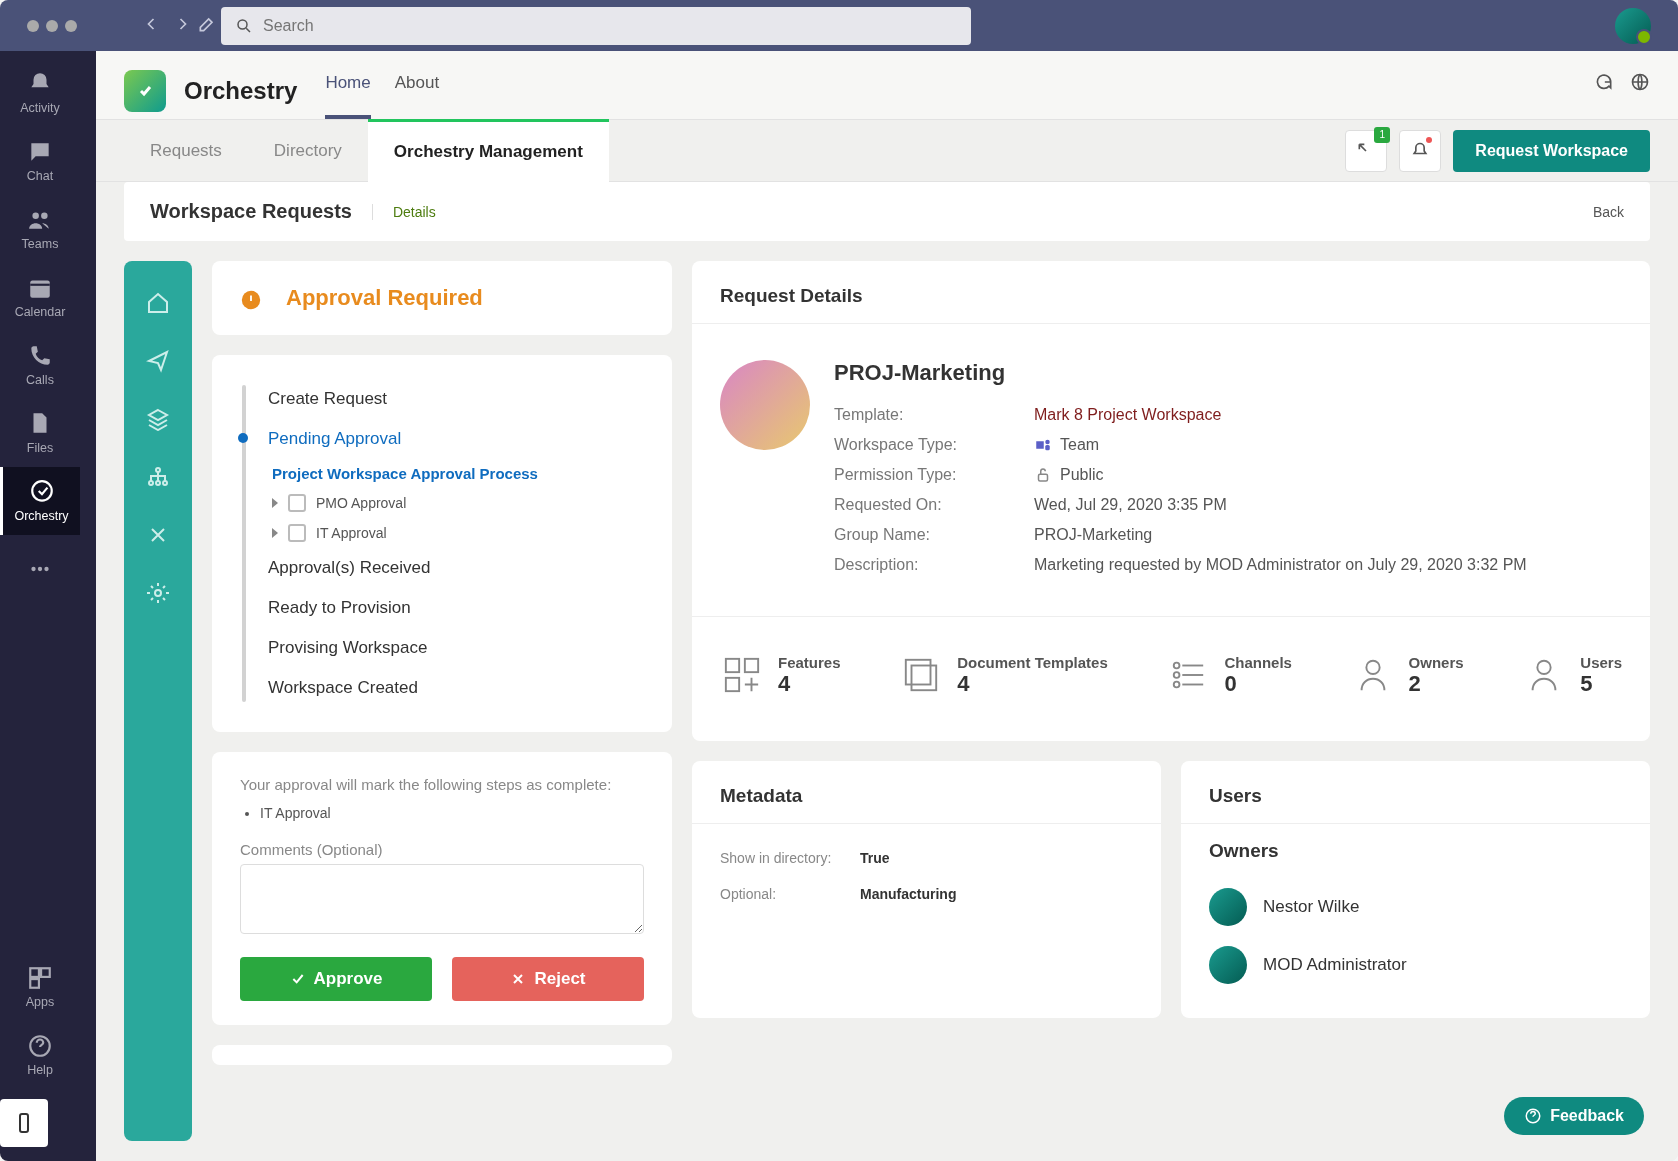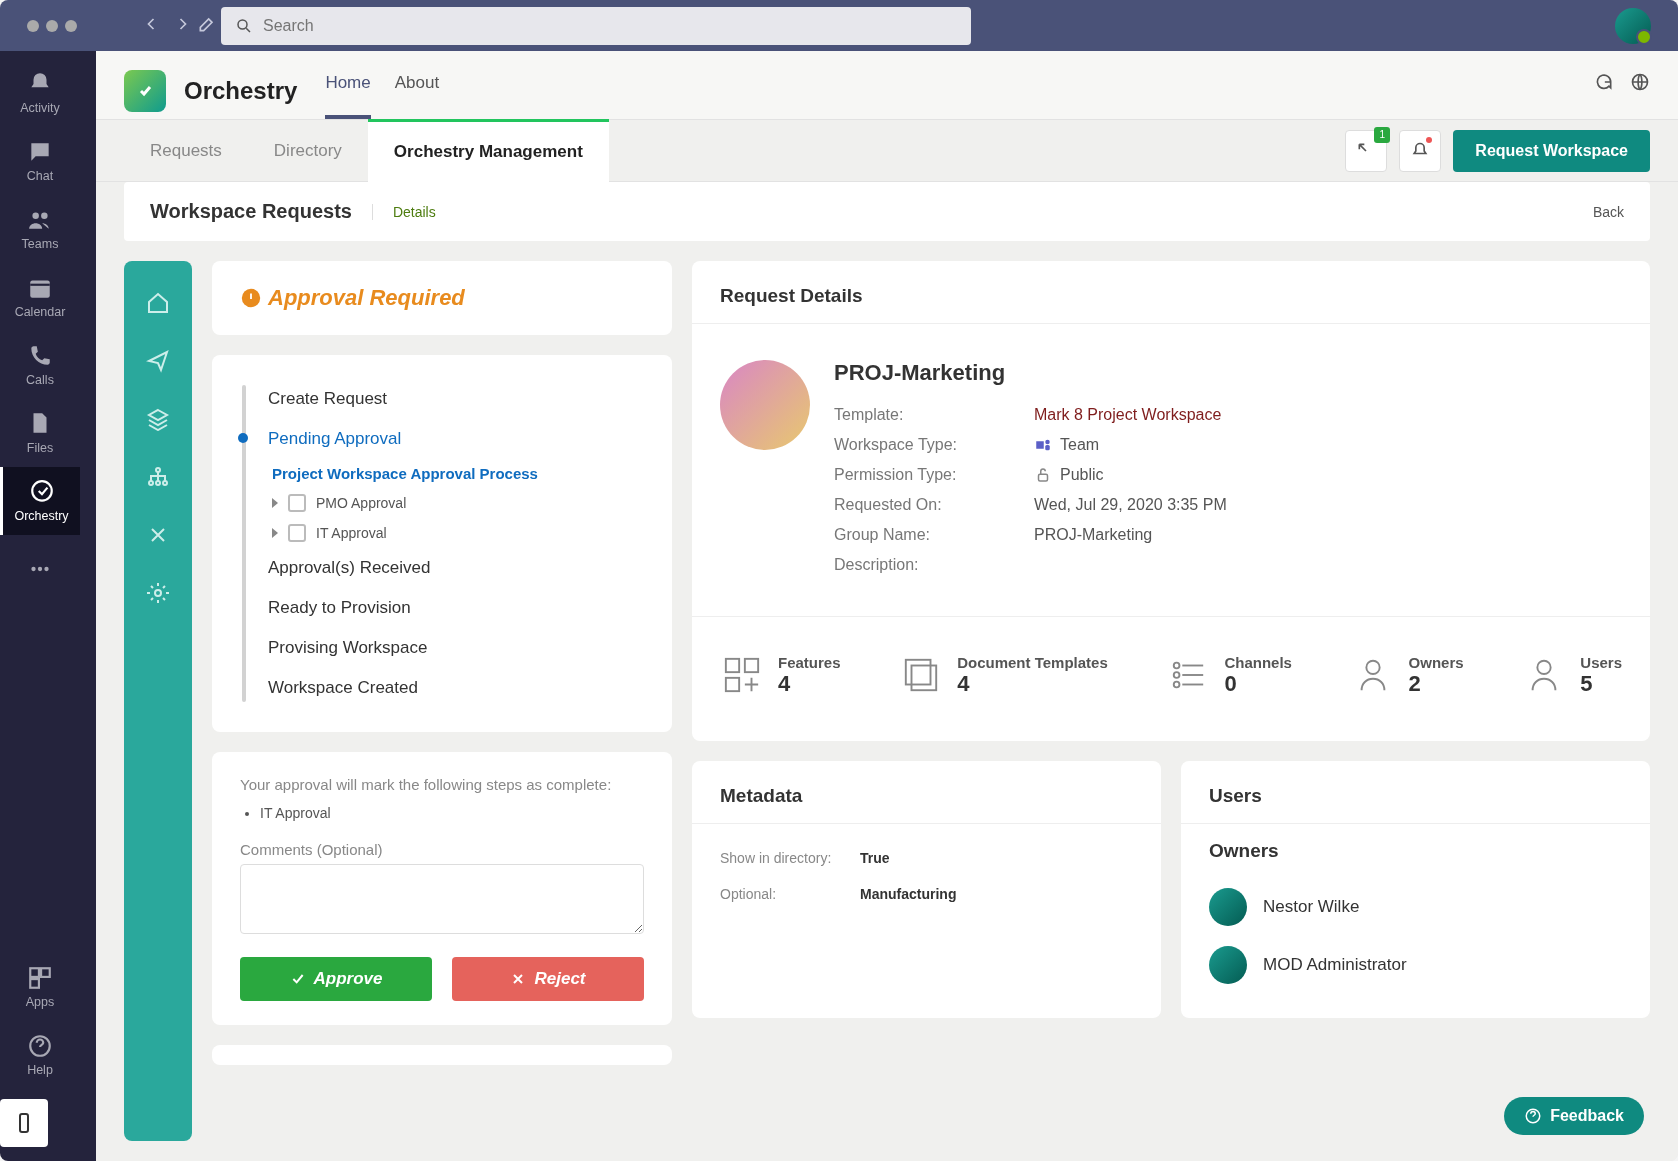--- a/index.html
+++ b/index.html
@@ -61,42 +61,42 @@
 .side-nav-item { width: 28px; height: 28px; display: flex; align-items: center; justify-content: center; cursor: pointer; }
 .side-nav-item svg { width: 24px; height: 24px; fill: #cdeeea; }
 
 .left-col { width: 460px; display: flex; flex-direction: column; gap: 20px; }
 .right-col { flex: 1; display: flex; flex-direction: column; gap: 20px; }
 
 .card { background: #fff; border-radius: 8px; padding: 24px 28px; }
 .card-title { font-size: 19px; font-weight: 600; color: #333; margin-bottom: 6px; }
 .hr { border-top: 1px solid #eee; margin: 16px -28px; }
 
-.approval-badge { display: flex; align-items: center; gap: 6px; font-style: italic; }
+.approval-badge { display: flex; align-items: flex-end; gap: 24px; }
 .approval-badge svg { width: 22px; height: 22px; fill: #e88b1e; }
 .approval-badge span { font-size: 22px; font-weight: 700; color: #e88b1e; }
 
 .timeline { position: relative; padding-left: 12px; }
 .timeline::before { content: ""; position: absolute; left: 2px; top: 6px; bottom: 6px; width: 4px; background: #d2d2d2; border-radius: 2px; }
 .timeline-item { padding: 10px 0 10px 16px; font-size: 17px; color: #333; position: relative; cursor: pointer; }
 .timeline-item.active { color: #0f6cbf; font-weight: 500; }
 .timeline-item.active::before { content: ""; position: absolute; left: -14px; top: 14px; width: 10px; height: 10px; background: #0f6cbf; border-radius: 50%; }
 .timeline-sub { padding-left: 20px; }
 .timeline-sub-title { font-size: 15px; color: #0f6cbf; font-weight: 600; padding: 6px 0; }
 .checklist-item { display: flex; align-items: center; gap: 10px; padding: 6px 0; color: #555; }
 .chev { width: 0; height: 0; border-top: 5px solid transparent; border-bottom: 5px solid transparent; border-left: 6px solid #888; }
 .checkbox { width: 18px; height: 18px; border: 2px solid #bbb; border-radius: 3px; }
 
 .approval-note { color: #888; font-size: 15px; margin-bottom: 12px; }
 .approval-list { padding-left: 20px; margin-bottom: 20px; }
 .approval-list li { color: #555; }
 .field-label { color: #888; font-size: 15px; margin-bottom: 6px; }
 .textarea { width: 100%; height: 70px; border: 1px solid #ddd; border-radius: 4px; resize: both; }
 .btn-row { display: flex; gap: 20px; margin-top: 20px; }
-.btn { flex: 1; padding: 12px; border: none; border-radius: 4px; font-size: 17px; font-weight: 600; cursor: pointer; display: flex; align-items: center; justify-content: center; gap: 8px; color: #fff; font-style: italic; }
+.btn { flex: 1; padding: 12px; border: none; border-radius: 4px; font-size: 17px; font-weight: 600; cursor: pointer; display: flex; align-items: center; justify-content: center; gap: 8px; color: #fff; }
 .btn-approve { background: #2aa83f; }
 .btn-reject { background: #e5635c; }
 .btn svg { width: 16px; height: 16px; fill: #fff; }
 
 .detail-header { display: flex; gap: 24px; padding: 20px 0; }
 .detail-img { width: 90px; height: 90px; border-radius: 50%; background: linear-gradient(135deg, #d986c5, #e8c96e); flex-shrink: 0; }
 .detail-grid { flex: 1; }
 .detail-name { font-size: 22px; font-weight: 700; margin-bottom: 14px; }
 .detail-row { display: flex; padding: 6px 0; font-size: 16px; }
 .detail-key { width: 200px; color: #777; }
@@ -416,20 +416,21 @@
                     <div class="detail-row">
                       <span class="detail-key">Requested On:</span>
                       <span class="detail-val ">Wed, Jul 29, 2020 3:35 PM</span>
                     </div>
                     <div class="detail-row">
                       <span class="detail-key">Group Name:</span>
                       <span class="detail-val ">PROJ-Marketing</span>
                     </div>
                     <div class="detail-row">
                       <span class="detail-key">Description:</span>
+                      <span class="detail-val ">Marketing requested by MOD Administrator on July 29, 2020 3:32 PM</span>
                     </div>
                   </div>
               </div>
             </div>
             <div class="hr"></div>
             <div class="stats-row" id="stats-row">
                 <div class="stat">
                   <div class="stat-icon">
                     <svg viewBox="0 0 40 40">
                       <rect x="3" y="3" width="14" height="14"></rect>

